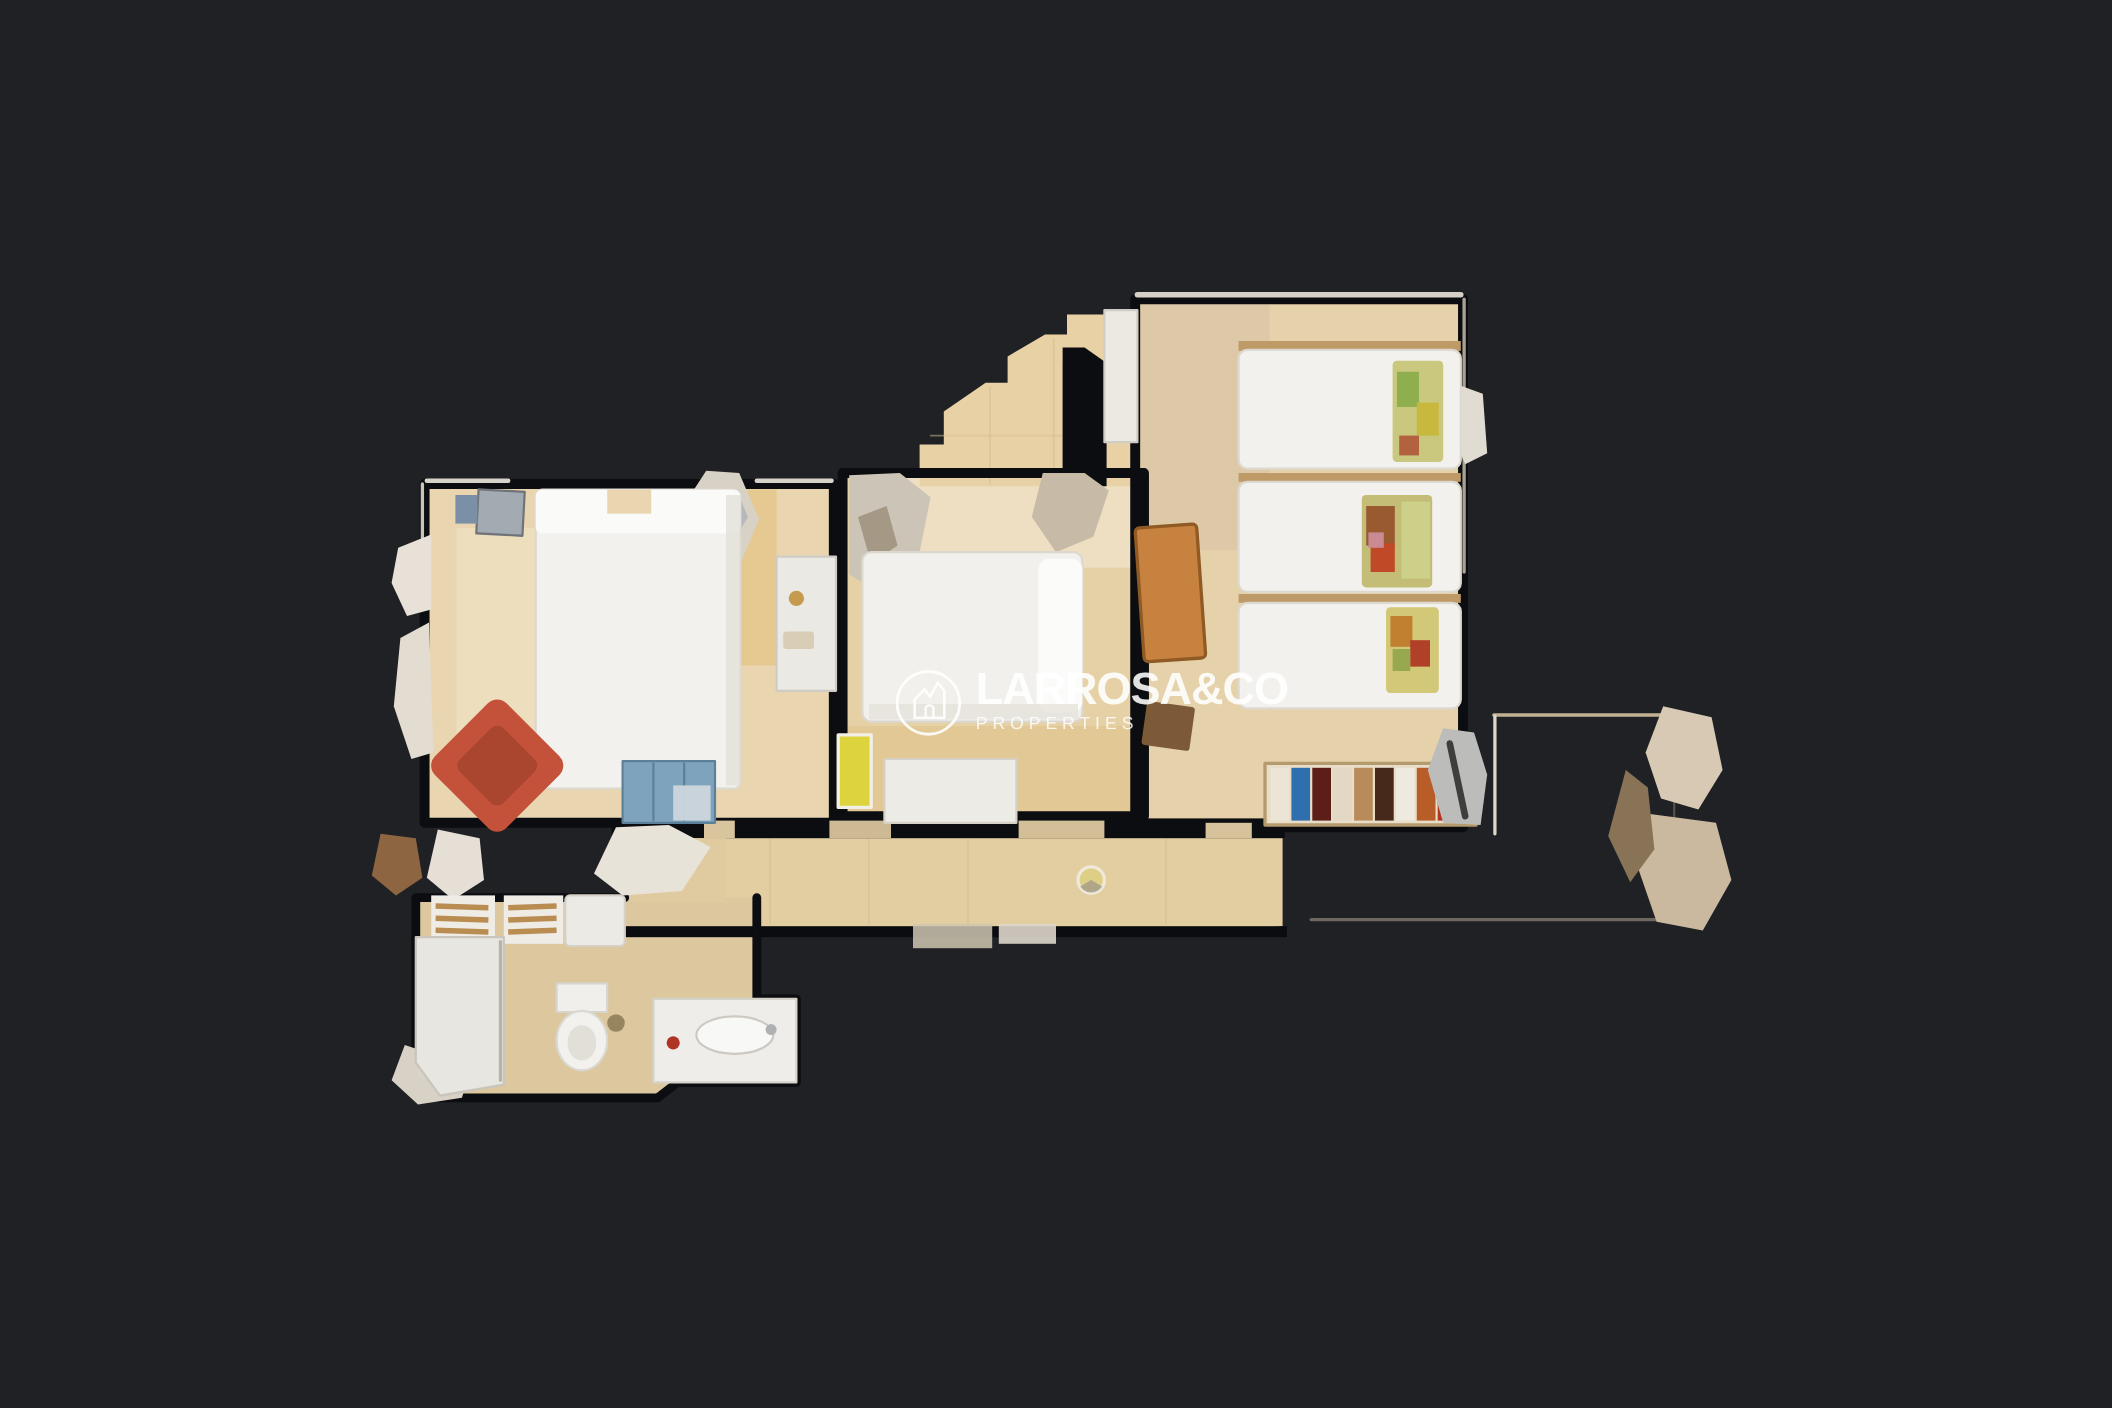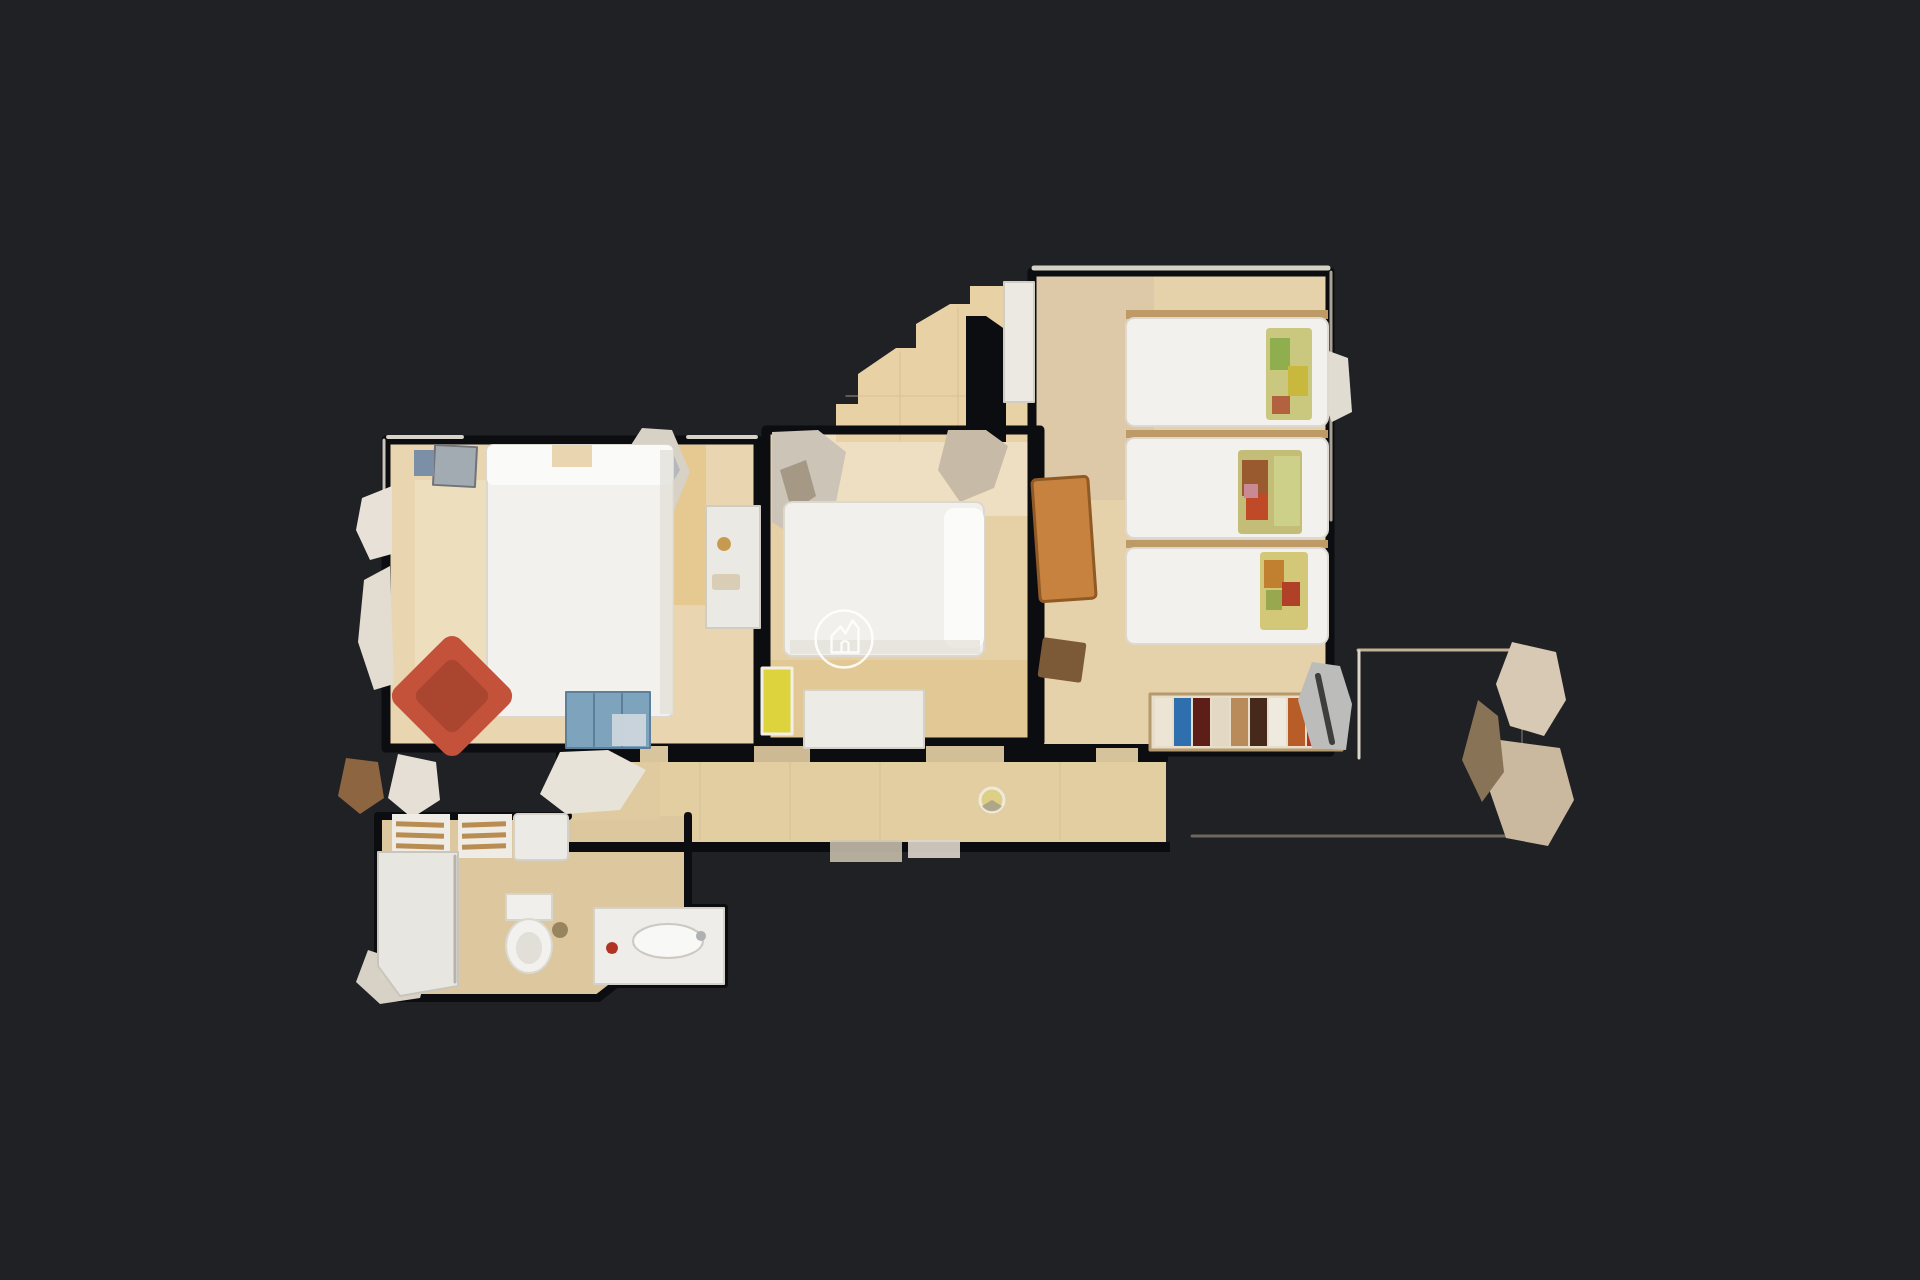--- a/index.html
+++ b/index.html
@@ -183,14 +183,18 @@
       <rect x="830" y="840" width="72" height="22" fill="#cfc5b2" opacity="0.85"></rect>
       <rect x="908" y="840" width="52" height="18" fill="#ddd6cb" opacity="0.9"></rect>
     </svg>
 
   <div class="watermark" style="color: rgba(255, 255, 255, 0.88);">
     <svg class="logo" viewBox="0 0 64 64">
       <circle cx="32" cy="32" r="28.5" fill="none" stroke="currentColor" stroke-width="2.6"></circle>
       <path d="M19.5,45.5 V29 L28.5,19.5 L33.5,26.5 L40.5,13.5 L46.5,21 V45.5 Z" fill="none" stroke="currentColor" stroke-width="2.4" stroke-linejoin="round"></path>
       <path d="M29.5,45.5 V36 Q33,32 36.5,36 V45.5" fill="none" stroke="currentColor" stroke-width="2.2" stroke-linejoin="round"></path>
     </svg>
+    <div class="wordmark">
+      <div class="brand">LARROSA&amp;CO</div>
+      <div class="tagline" style="color: rgba(255, 255, 255, 0.82);">PROPERTIES</div>
+    </div>
   </div>
 </div>
 
 </body></html>

